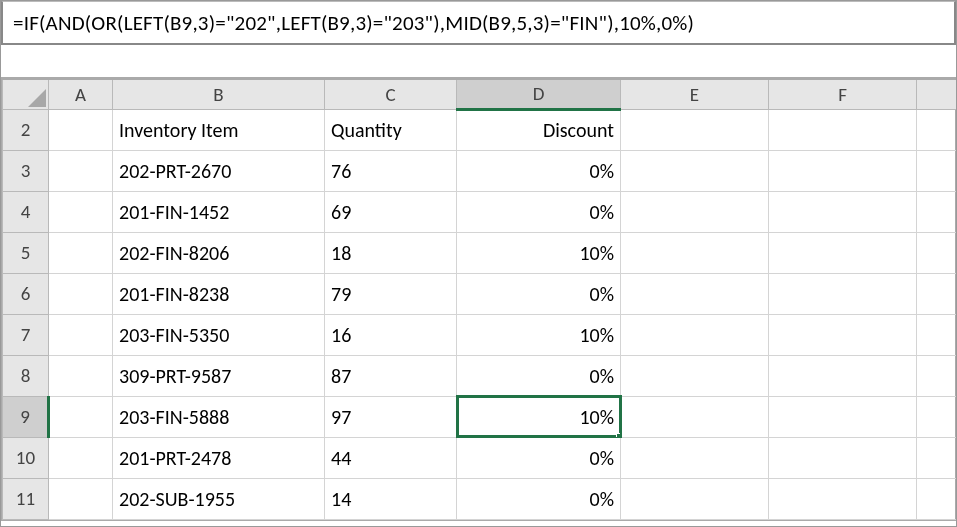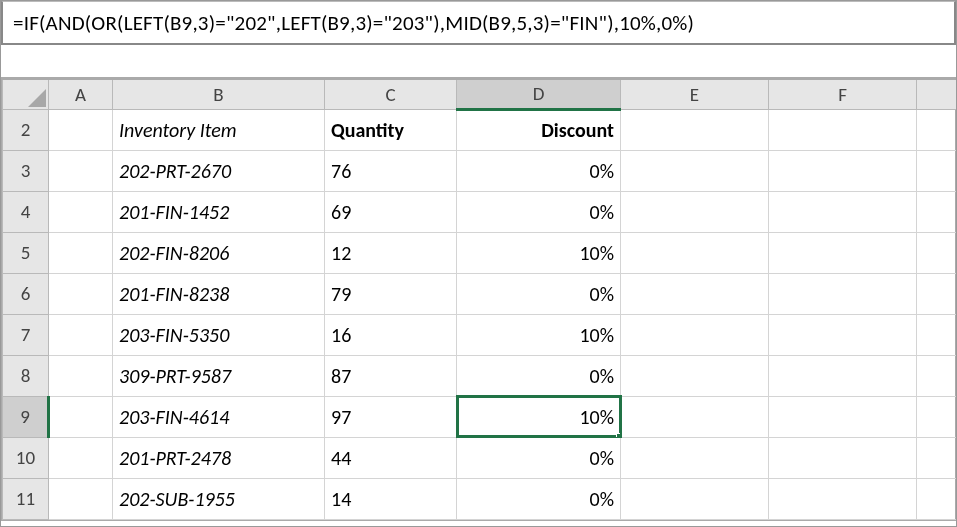--- a/index.html
+++ b/index.html
@@ -86,32 +86,31 @@
       position: absolute;
       right: 2px;
       bottom: 2px;
       width: 0;
       height: 0;
       border-style: solid;
       border-width: 0 0 18px 18px;
       border-color: transparent transparent #a8a8a8 transparent;
     }
     .col-A { width: 64px; }
-    .col-B { width: 212px; text-align: left; font-style: italic; }
+    .col-B { width: 212px; text-align: left; }
     .col-C { width: 132px; text-align: left; }
     .col-D { width: 164px; text-align: right; }
     .col-E { width: 148px; }
     .col-F { width: 148px; }
     .col-G { width: 100px; }
     td.col-B.hdr-text, td.col-C.hdr-text, td.col-D.hdr-text {
       text-align: left;
     }
     td.col-C.hdr-text, td.col-D.hdr-text {
        text-align: left;
-       font-weight: bold;
     }
     
     td.active-cell {
       position: relative;
       outline: 3px solid #217346;
       outline-offset: -2px;
     }
     td.active-cell .fill-handle {
       position: absolute;
       right: -4px;
@@ -185,21 +184,21 @@
         <td class="col-C">69</td>
         <td class="col-D">0%</td>
         <td class="col-E"></td>
         <td class="col-F"></td>
         <td class="col-G"></td>
       </tr>
       <tr>
         <td class="row-hdr">5</td>
         <td class="col-A"></td>
         <td class="col-B">202-FIN-8206</td>
-        <td class="col-C">12</td>
+        <td class="col-C">18</td>
         <td class="col-D">10%</td>
         <td class="col-E"></td>
         <td class="col-F"></td>
         <td class="col-G"></td>
       </tr>
       <tr>
         <td class="row-hdr">6</td>
         <td class="col-A"></td>
         <td class="col-B">201-FIN-8238</td>
         <td class="col-C">79</td>
@@ -224,21 +223,21 @@
         <td class="col-B">309-PRT-9587</td>
         <td class="col-C">87</td>
         <td class="col-D">0%</td>
         <td class="col-E"></td>
         <td class="col-F"></td>
         <td class="col-G"></td>
       </tr>
       <tr>
         <td class="row-hdr sel-row">9</td>
         <td class="col-A"></td>
-        <td class="col-B">203-FIN-4614</td>
+        <td class="col-B">203-FIN-5888</td>
         <td class="col-C">97</td>
         <td class="col-D active-cell"><span>10%</span><span class="fill-handle"></span></td>
         <td class="col-E"></td>
         <td class="col-F"></td>
         <td class="col-G"></td>
       </tr>
       <tr>
         <td class="row-hdr">10</td>
         <td class="col-A"></td>
         <td class="col-B">201-PRT-2478</td>

